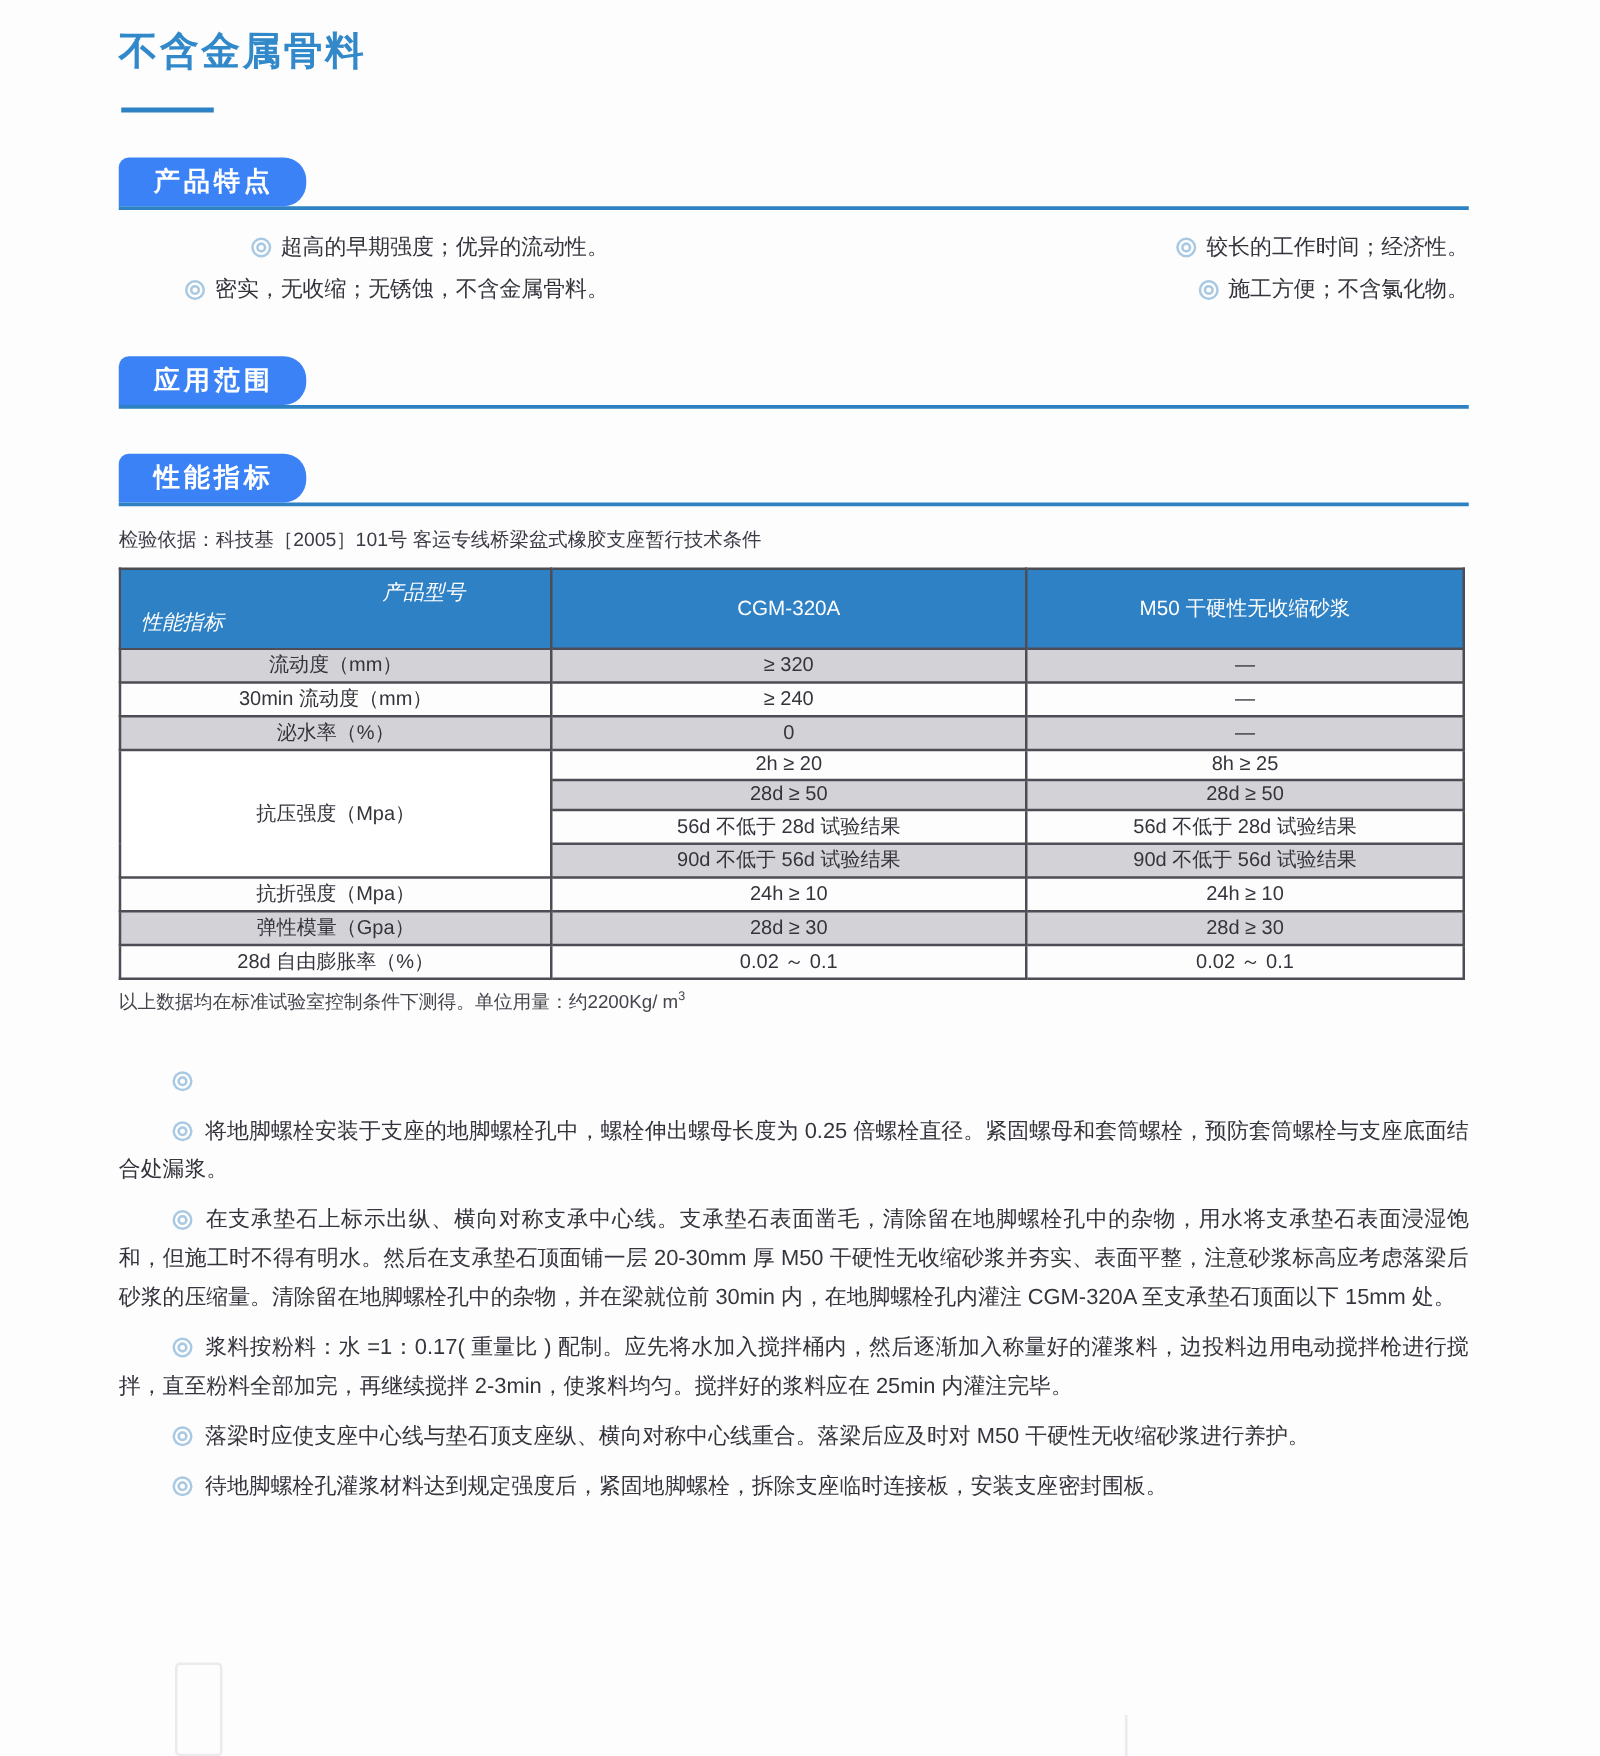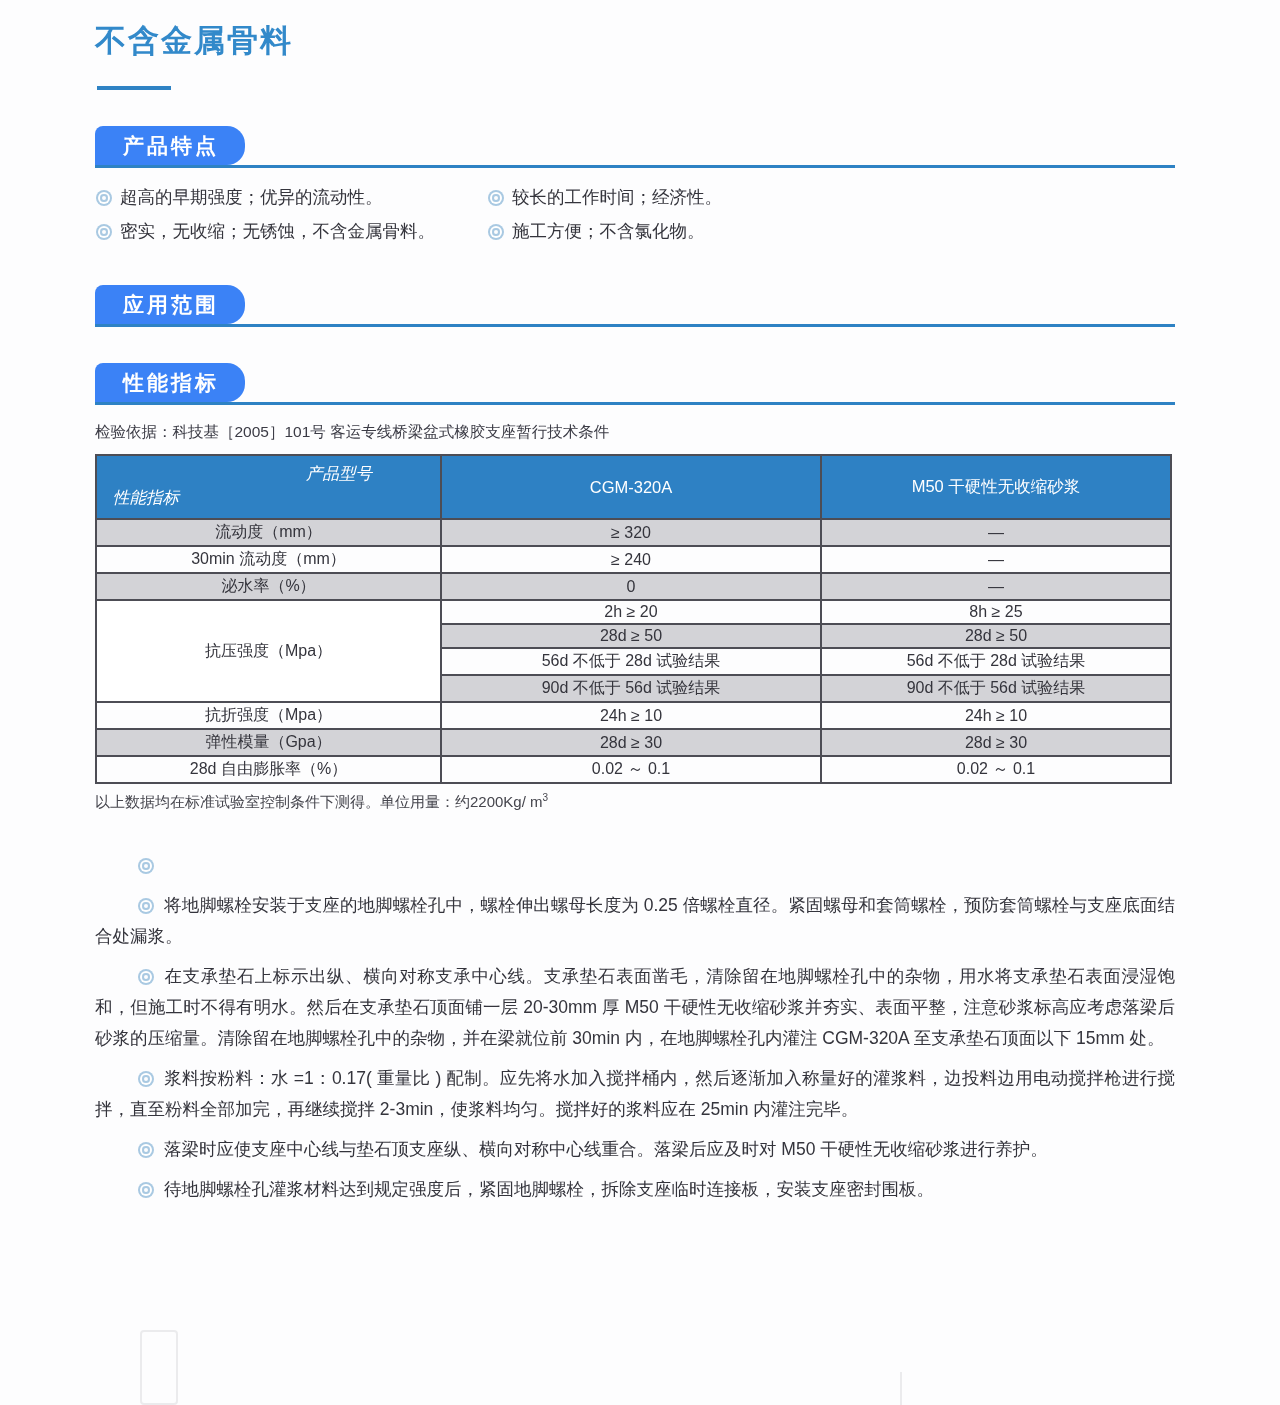--- a/index.html
+++ b/index.html
@@ -59,20 +59,21 @@
   }
 
   
   .features {
     margin-top:16px;
     display:grid;
     grid-template-columns:392px auto;
     row-gap:7px;
     font-size:17.5px;
     line-height:27px;
+    text-align:right;
   }
 
   
   .app-text { margin:20px 0 0 38px; font-size:17.5px; line-height:34px; }
 
   
   .basis { margin-top:17px; text-align:left; font-size:15.5px; color:#3b3b45; }
   table.perf {
     margin-top:11px;
     width:1075px;

